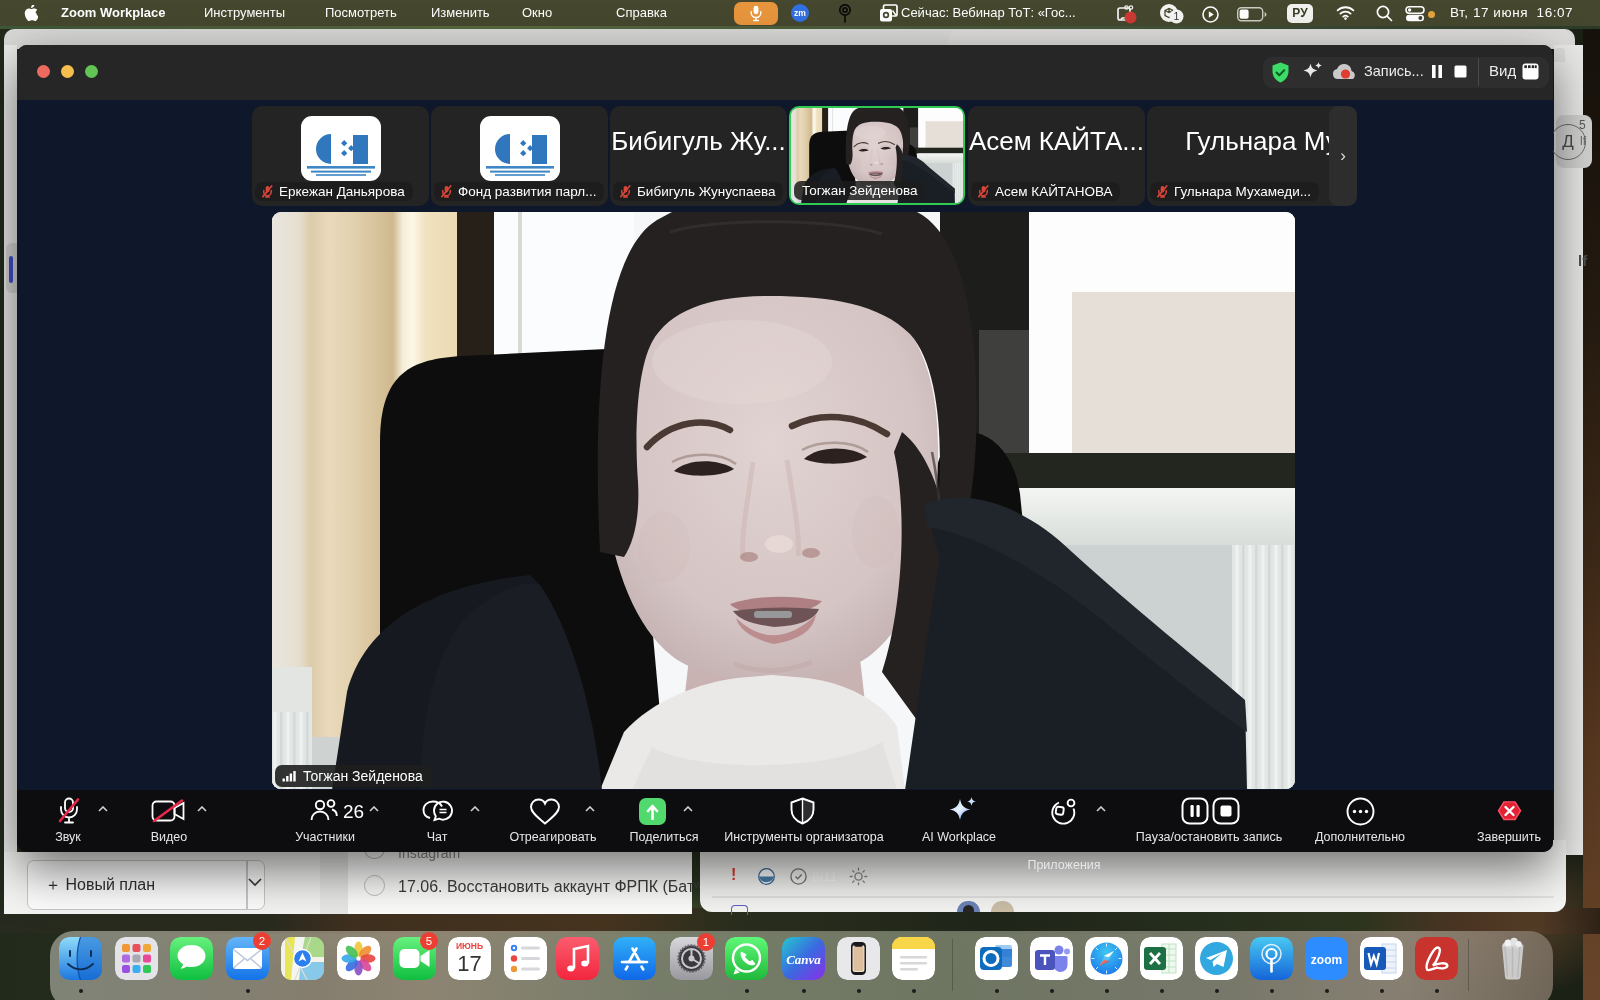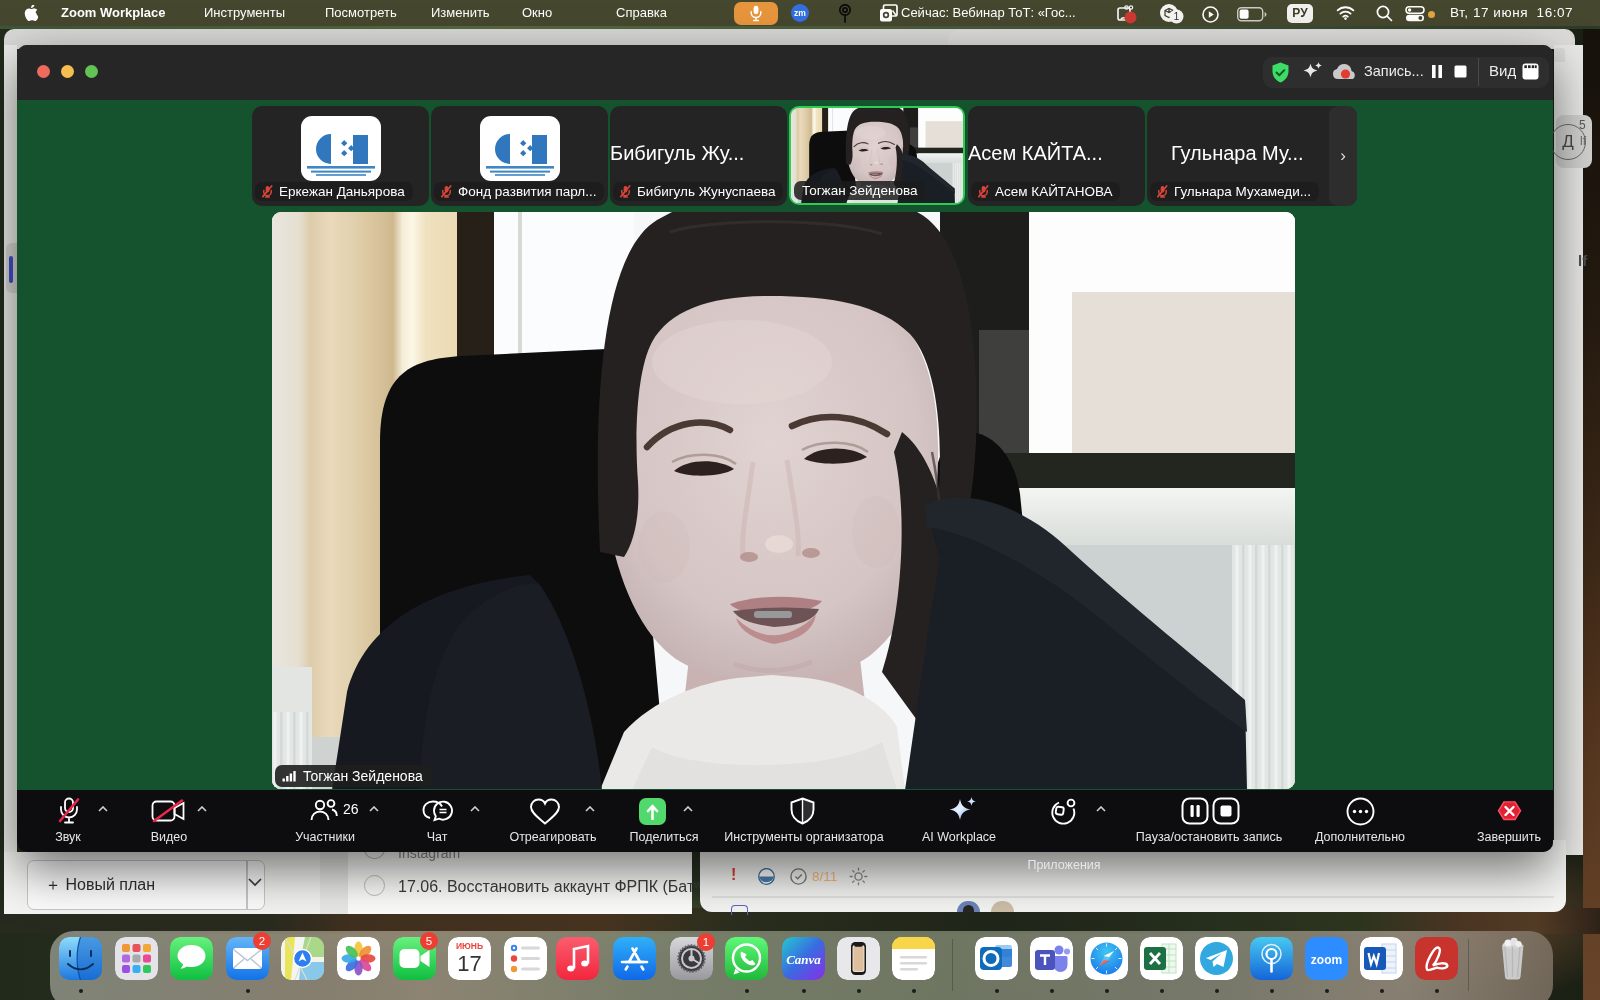--- a/index.html
+++ b/index.html
@@ -10,29 +10,29 @@
  radial-gradient(300px 60px at 300px 922px, rgba(84,102,60,.95), rgba(84,102,60,0) 75%),
  radial-gradient(260px 50px at 620px 924px, rgba(74,92,52,.9), rgba(74,92,52,0) 75%),
  radial-gradient(300px 55px at 1150px 924px, rgba(70,86,52,.85), rgba(70,86,52,0) 75%),
  radial-gradient(400px 200px at 900px 925px, rgba(45,58,34,.95), rgba(45,58,34,0) 70%),
  linear-gradient(90deg,#222a1c 0%,#2a3322 30%,#242c1d 60%,#20261a 85%,#1b2015 100%);}
 #trunk{left:1583px;top:0;width:17px;height:1000px;background:linear-gradient(180deg,#15110c 0%,#241a10 30%,#3c2817 55%,#57371f 75%,#68452a 100%);}
 
 #menubar{left:0;top:0;width:1600px;height:26px;background:#45482e;color:#fff;font-size:13px;}
 #menubar .mi{position:absolute;top:5px;white-space:nowrap;}
 
-#zwin{left:17px;top:45px;width:1536px;height:807px;background:#14532d;border-radius:10px;box-shadow:0 18px 50px rgba(0,0,0,.55);}
+#zwin{left:17px;top:45px;width:1536px;height:807px;background:#0f172a;border-radius:10px;box-shadow:0 18px 50px rgba(0,0,0,.55);}
 #ztitle{left:0;top:0;width:1536px;height:55px;background:#262626;border-radius:10px 10px 0 0;}
 .tl{position:absolute;top:20px;width:13px;height:13px;border-radius:50%;}
 #ztool{left:0;top:745px;width:1536px;height:62px;background:#0d0d0f;border-radius:0 0 10px 10px;}
 .tlabel{position:absolute;color:#e6e7e9;font-size:12.5px;white-space:nowrap;transform:translateX(-50%);top:40px;}
 .caret{position:absolute;width:10px;height:6px;}
 
 .tile{position:absolute;top:61px;height:100px;background:#242424;border-radius:10px;}
-.tname{position:absolute;width:100%;text-align:left;top:36px;color:#fff;font-size:20px;white-space:nowrap;overflow:hidden;}
+.tname{position:absolute;width:100%;text-align:center;top:20px;color:#fff;font-size:26px;white-space:nowrap;overflow:hidden;}
 .pill{position:absolute;left:3px;bottom:5px;height:19px;background:rgba(28,28,28,.85);border-radius:7px;color:#fff;font-size:13.5px;line-height:19px;padding:0 8px 0 6px;white-space:nowrap;text-align:center;}
 .micred{display:inline-block;width:13px;height:13px;vertical-align:-2px;margin-right:5px;}
 
 #dock{left:50px;top:931px;width:1503px;height:78px;border-radius:24px;background:linear-gradient(90deg,rgba(142,146,134,.86) 0%,rgba(150,140,124,.85) 18%,rgba(158,146,128,.85) 25%,rgba(132,138,118,.85) 40%,rgba(122,129,109,.85) 60%,rgba(134,134,120,.85) 78%,rgba(152,142,128,.86) 90%,rgba(126,114,100,.85) 100%);}
 .dicon{position:absolute;top:6px;width:43px;height:43px;border-radius:10px;}
 .ddot{position:absolute;top:58px;width:4px;height:4px;border-radius:50%;background:#1c1c1c;}
 .badge{position:absolute;top:-5px;right:-6px;min-width:18px;height:18px;border-radius:9px;background:#ec3e32;color:#fff;font-size:11.5px;text-align:center;line-height:18px;padding:0 2px;box-sizing:border-box;}
 .dsep{position:absolute;top:8px;width:1px;height:52px;background:rgba(60,60,55,.45);}
 </style></head>
 <body>
@@ -152,21 +152,21 @@
   <div class="abs" style="left:700px;top:840px;width:866px;height:72px;background:#f5f5f3;border-radius:0 0 12px 12px;"></div>
   <span class="abs" style="left:731px;top:866px;color:#e03c2f;font-size:16px;font-weight:bold;">!</span>
   <svg class="abs" style="left:758px;top:868px" width="17" height="17" viewBox="0 0 17 17">
       <circle cx="8.5" cy="8.5" r="7.8" fill="#fff" stroke="#3c6a96" stroke-width="1.2"></circle>
       <path d="M1 8.5 A7.8 7.8 0 0 1 16 8.5 Z" fill="#4a7fae" transform="rotate(180 8.5 8.5)"></path>
     </svg>
   <svg class="abs" style="left:790px;top:868px" width="17" height="17" viewBox="0 0 17 17">
       <circle cx="8.5" cy="8.5" r="7.6" fill="none" stroke="#7a7a78" stroke-width="1.4"></circle>
       <path d="M5.5 8.5l2.2 2.2 4-4.3" fill="none" stroke="#7a7a78" stroke-width="1.4"></path>
     </svg>
-  <span class="abs" style="left:812px;top:869px;color:#fdba74;font-size:13.5px;">8/11</span>
+  <span class="abs" style="left:812px;top:869px;color:#ffffff;font-size:13.5px;">8/11</span>
   <svg class="abs" style="left:849px;top:867px" width="19" height="19" viewBox="0 0 19 19">
       <circle cx="9.5" cy="9.5" r="3.6" fill="none" stroke="#8a8a88" stroke-width="1.4"></circle>
       <g stroke="#8a8a88" stroke-width="1.3" stroke-linecap="round">
         <path d="M9.5 1.2v2M9.5 15.8v2M1.2 9.5h2M15.8 9.5h2M3.6 3.6l1.4 1.4M14 14l1.4 1.4M3.6 15.4L5 14M14 5l1.4-1.4"></path>
       </g>
     </svg>
   <div class="abs" style="left:712px;top:896px;width:842px;height:1.5px;background:#e2e2e0;"></div>
   <div class="abs" style="left:731px;top:905px;width:17px;height:10px;border-radius:4px 4px 0 0;border:1.8px solid #5b62c8;border-bottom:none;box-sizing:border-box;"></div>
   <div class="abs" style="left:957px;top:901px;width:23px;height:11px;border-radius:12px 12px 0 0;background:#6b84b8;"></div>
   <div class="abs" style="left:963px;top:905px;width:11px;height:7px;border-radius:6px 6px 0 0;background:#262624;"></div>
@@ -414,21 +414,21 @@
         <path d="M1 5l4-4 4 4" fill="none" stroke="#d0d0d0" stroke-width="1.6"></path>
       </svg>
   <svg class="abs" style="left:292px;top:7px" width="30" height="28" viewBox="0 0 30 28">
         <g fill="none" stroke="#fff" stroke-width="1.9">
           <circle cx="11" cy="8" r="4.2"></circle>
           <path d="M2.5 23c0-5 3.8-8.5 8.5-8.5s8.5 3.5 8.5 8.5"></path>
           <circle cx="22" cy="6.5" r="3.4"></circle>
           <path d="M23 12.5c3 .8 4.8 3.2 4.8 6.5"></path>
         </g>
       </svg>
-  <span class="abs" style="left:326px;top:11px;color:#fff;font-size:14px;">26</span>
+  <span class="abs" style="left:326px;top:11px;color:#fff;font-size:19px;">26</span>
   <svg class="caret" style="left:352px;top:16px" viewBox="0 0 10 6">
         <path d="M1 5l4-4 4 4" fill="none" stroke="#d0d0d0" stroke-width="1.6"></path>
       </svg>
   <div class="tlabel" style="left:308px;">Участники</div>
   <svg class="abs" style="left:405px;top:7px" width="31" height="28" viewBox="0 0 31 28">
         <g fill="none" stroke="#fff" stroke-width="1.9">
           <path d="M8 21c-3.9-1-6.5-4-6.5-8C1.5 8 5.5 4.5 11 4.5c4 0 7.5 2 9 5"></path>
           <path d="M12 13.5a9 9 0 1 1 5 8.2 l-4.5 1.3 1.3-3.8a9 9 0 0 1-1.8-5.7z"></path>
           <g stroke-width="1.7">
             <path d="M17.5 12.5h7M17.5 15.5h7"></path>

